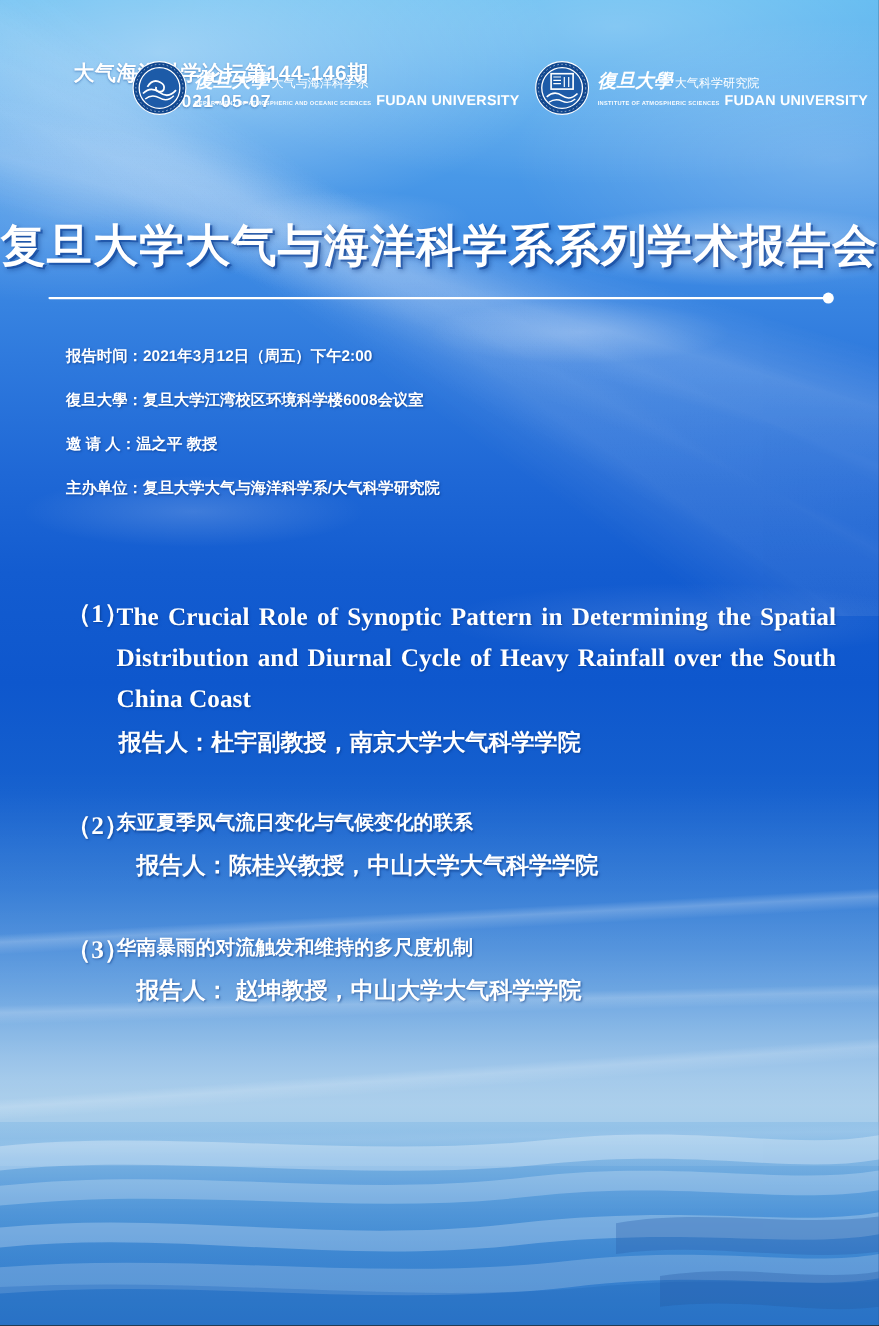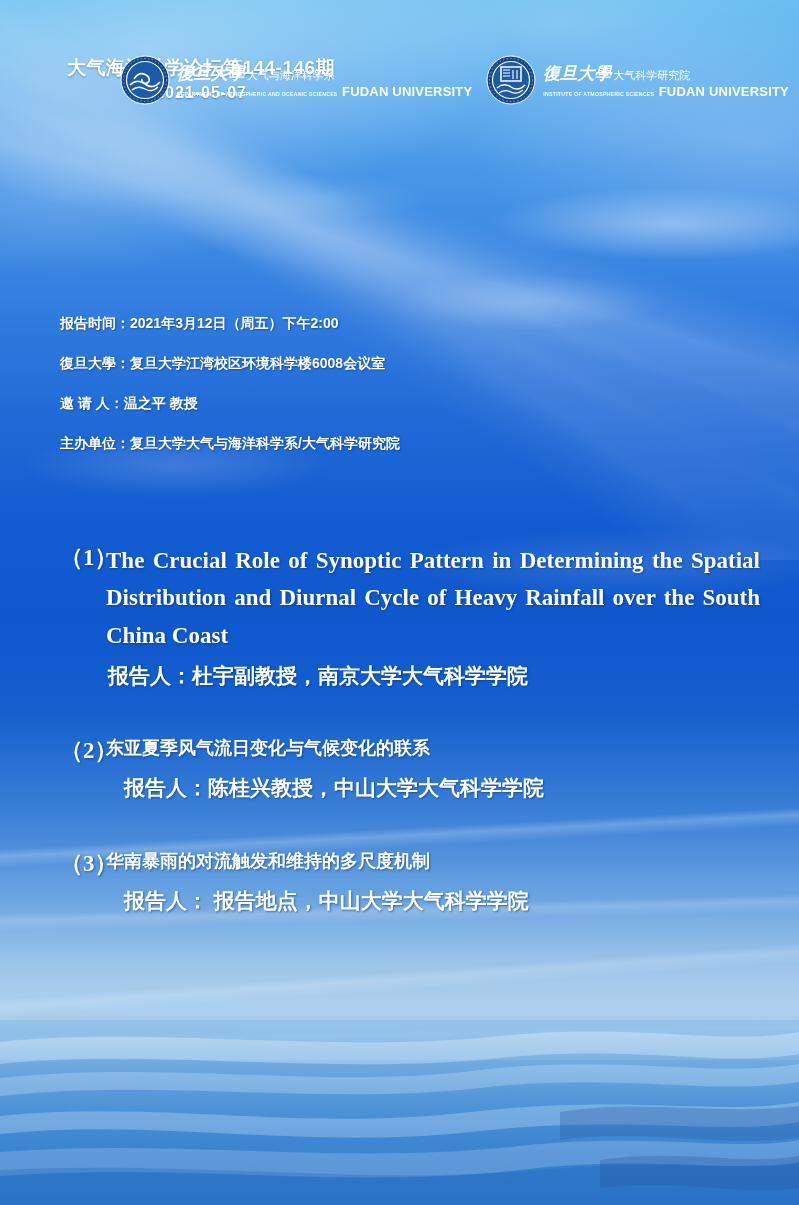--- a/index.html
+++ b/index.html
@@ -257,20 +257,27 @@
             <span class="logo-cn-unit">大气科学研究院</span>
           </span>
           <span class="logo-en-sub">INSTITUTE OF ATMOSPHERIC SCIENCES</span>
           <span class="logo-en-main">FUDAN UNIVERSITY</span>
         </span>
       </div>
 
     </div>
   </div>
 
+  <div class="title-wrap">
+    <div class="main-title">复旦大学大气与海洋科学系系列学术报告会</div>
+    <div class="title-rule">
+      <span class="bar"></span>
+      <span class="dot"></span>
+    </div>
+  </div>
 
   <div class="info">
     <div class="info-row">
       <span class="info-label">报告时间：</span>
       <span class="info-value">2021年3月12日（周五）下午2:00</span>
     </div>
     <div class="info-row">
       <span class="info-label">復旦大學：</span>
       <span class="info-value">复旦大学江湾校区环境科学楼6008会议室</span>
     </div>
@@ -300,18 +307,18 @@
         <span class="talk-title-cn">东亚夏季风气流日变化与气候变化的联系</span>
       </div>
       <div class="talk-speaker">报告人：陈桂兴教授，中山大学大气科学学院</div>
     </div>
 
     <div class="talk talk-3">
       <div class="talk-head">
         <span class="talk-num">（3）</span>
         <span class="talk-title-cn">华南暴雨的对流触发和维持的多尺度机制</span>
       </div>
-      <div class="talk-speaker">报告人： 报告地点，中山大学大气科学学院</div>
+      <div class="talk-speaker">报告人： 赵坤教授，中山大学大气科学学院</div>
     </div>
 
   </div>
 
 </div>
 
 </body></html>

